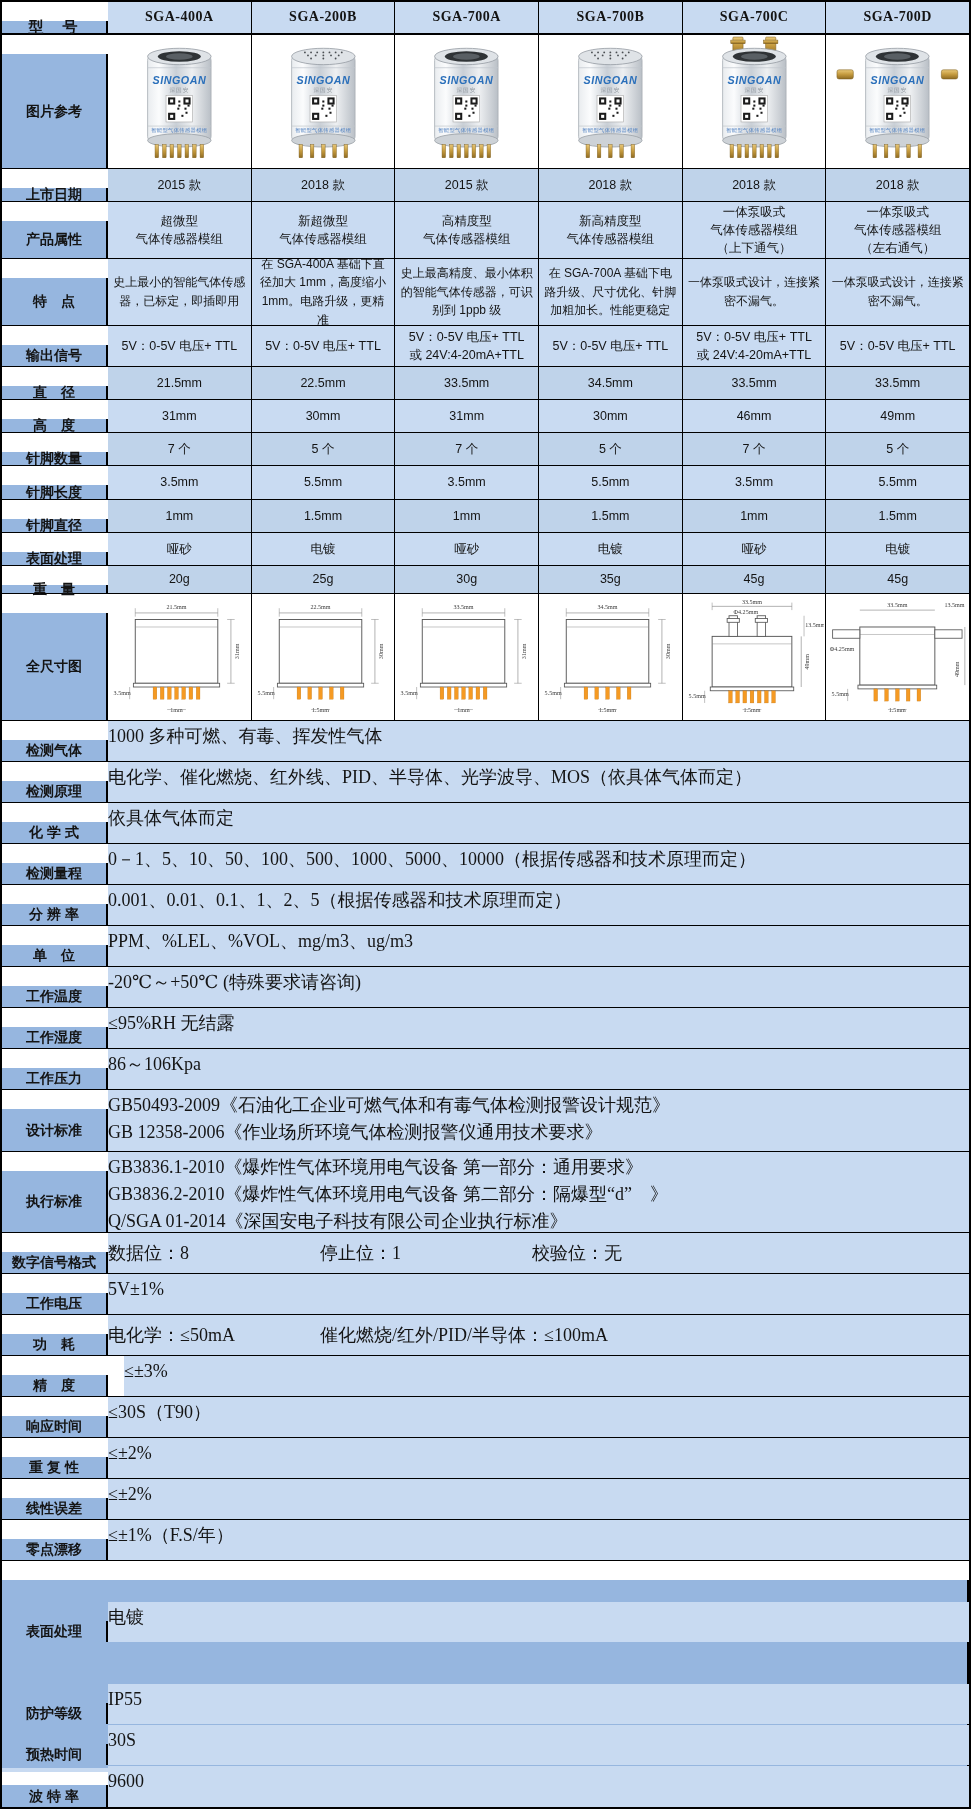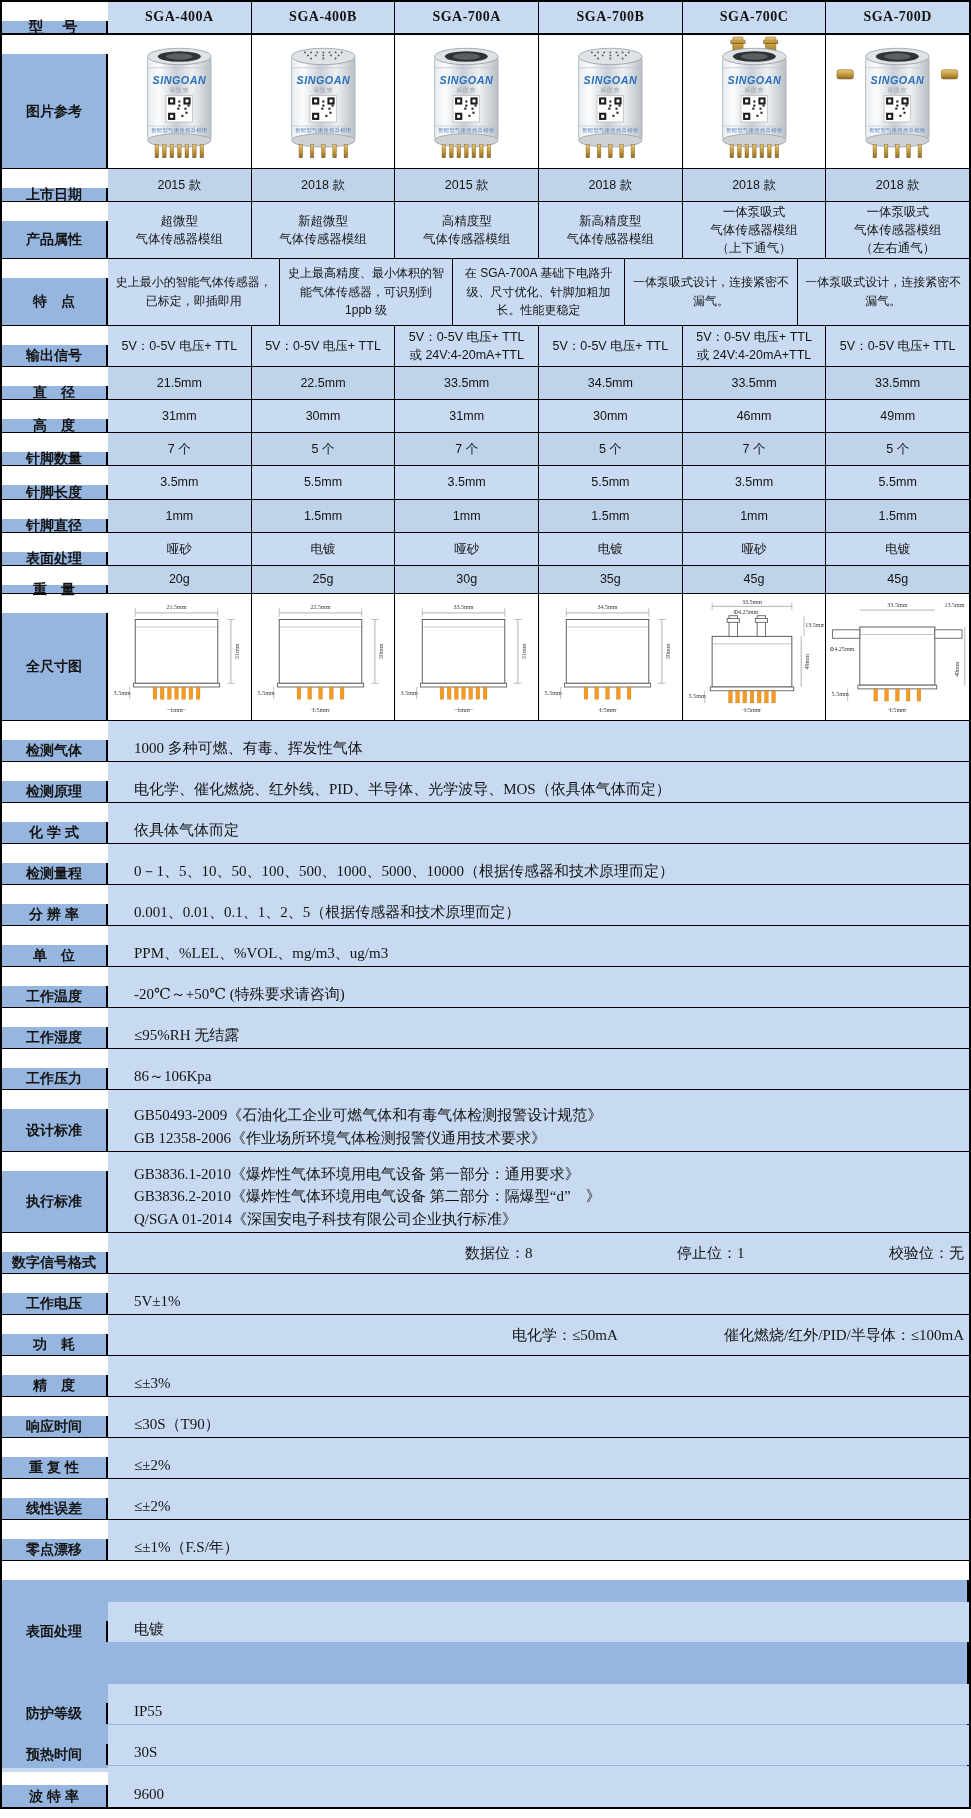--- a/index.html
+++ b/index.html
@@ -21,41 +21,41 @@
   .cell:last-child{border-right:none;}
   .header-row .cell{font-family:"Liberation Serif","DejaVu Serif",serif;font-weight:bold;
     font-size:14px;background:var(--header-bg);letter-spacing:.5px;}
   .header-row .label-cell{font-size:15px;letter-spacing:2px;}
   .bg-light{background:var(--cell-light);}
   .bg-dark{background:var(--cell-dark);}
   .img-cell,.diag-cell{background:#ffffff;padding:1px;}
   .feature-cell{font-size:12px;line-height:1.55;}
   .line{width:100%;}
   .full-value{flex:1 1 0;box-sizing:border-box;background:var(--header-bg);
-    display:flex;flex-direction:column;justify-content:flex-end;align-items:flex-start;
-    padding-left:26px;font-family:"Liberation Serif","DejaVu Serif",serif;
-    font-size:15px;line-height:1.5;text-align:left;}
+    display:flex;flex-direction:column;justify-content:flex-start;align-items:flex-start;
+    padding-left:0;font-family:"Liberation Serif","DejaVu Serif",serif;
+    font-size:18px;line-height:1.5;text-align:left;}
   .full-value.seg-value{flex-direction:row;align-items:center;}
   .seg{min-width:212px;text-align:left;}
   .seg:last-child{min-width:0;}
   svg{display:block;}
   .sensor-svg,.diag-svg{width:100%;height:100%;}
   .brand{font:italic bold 10.5px "Liberation Sans",sans-serif;fill:var(--brand);letter-spacing:.5px;}
   .brand-cn{font:5.5px "Liberation Sans",sans-serif;fill:#8d949b;letter-spacing:1px;}
   .caption{font:5.2px "Liberation Sans",sans-serif;fill:#4d7fc0;letter-spacing:.3px;}
   .dimtxt{font:6.5px "Liberation Serif",serif;fill:#3c3c3c;}
 </style>
 </head>
 <body>
 
 <div class="table" id="spec-table">
     <div class="row header-row" style="height: 33px;">
       <div class="label-cell">型　号</div>
       <div class="cell">SGA-400A</div>
-      <div class="cell">SGA-400B</div>
+      <div class="cell">SGA-200B</div>
       <div class="cell">SGA-700A</div>
       <div class="cell">SGA-700B</div>
       <div class="cell">SGA-700C</div>
       <div class="cell">SGA-700D</div>
     </div>
     <div class="row" style="height: 134px;">
       <div class="label-cell">图片参考</div>
       <div class="cell img-cell">
         <svg viewBox="0 0 130 128" class="sensor-svg" preserveAspectRatio="xMidYMid meet">
           <defs>
@@ -411,20 +411,21 @@
       </div>
       <div class="cell bg-light">
         <div class="line">一体泵吸式</div>
         <div class="line">气体传感器模组</div>
         <div class="line">（左右通气）</div>
       </div>
     </div>
     <div class="row" style="height: 67px;">
       <div class="label-cell">特　点</div>
       <div class="cell bg-light feature-cell">史上最小的智能气体传感器，已标定，即插即用</div>
+      <div class="cell bg-light feature-cell">在 SGA-400A 基础下直径加大 1mm，高度缩小 1mm。电路升级，更精准</div>
       <div class="cell bg-light feature-cell">史上最高精度、最小体积的智能气体传感器，可识别到 1ppb 级</div>
       <div class="cell bg-light feature-cell">在 SGA-700A 基础下电路升级、尺寸优化、针脚加粗加长。性能更稳定</div>
       <div class="cell bg-light feature-cell">一体泵吸式设计，连接紧密不漏气。</div>
       <div class="cell bg-light feature-cell">一体泵吸式设计，连接紧密不漏气。</div>
     </div>
     <div class="row" style="height: 41px;">
       <div class="label-cell">输出信号</div>
       <div class="cell bg-light">
         <div class="line">5V：0-5V 电压+ TTL</div>
       </div>
@@ -756,21 +757,21 @@
         <div class="vline">5V±1%</div>
       </div>
     </div>
     <div class="row full-row" style="height: 41px;">
       <div class="label-cell">功　耗</div>
       <div class="cell full-value seg-value">
         <span class="seg">电化学：≤50mA</span>
         <span class="seg">催化燃烧/红外/PID/半导体：≤100mA</span>
       </div>
     </div>
-    <div class="row full-row" style="height: 41px;">
+    <div class="row full-row" style="height: 41px; gap: 16px;">
       <div class="label-cell">精　度</div>
       <div class="cell full-value">
         <div class="vline">≤±3%</div>
       </div>
     </div>
     <div class="row full-row" style="height: 41px;">
       <div class="label-cell">响应时间</div>
       <div class="cell full-value">
         <div class="vline">≤30S（T90）</div>
       </div>

